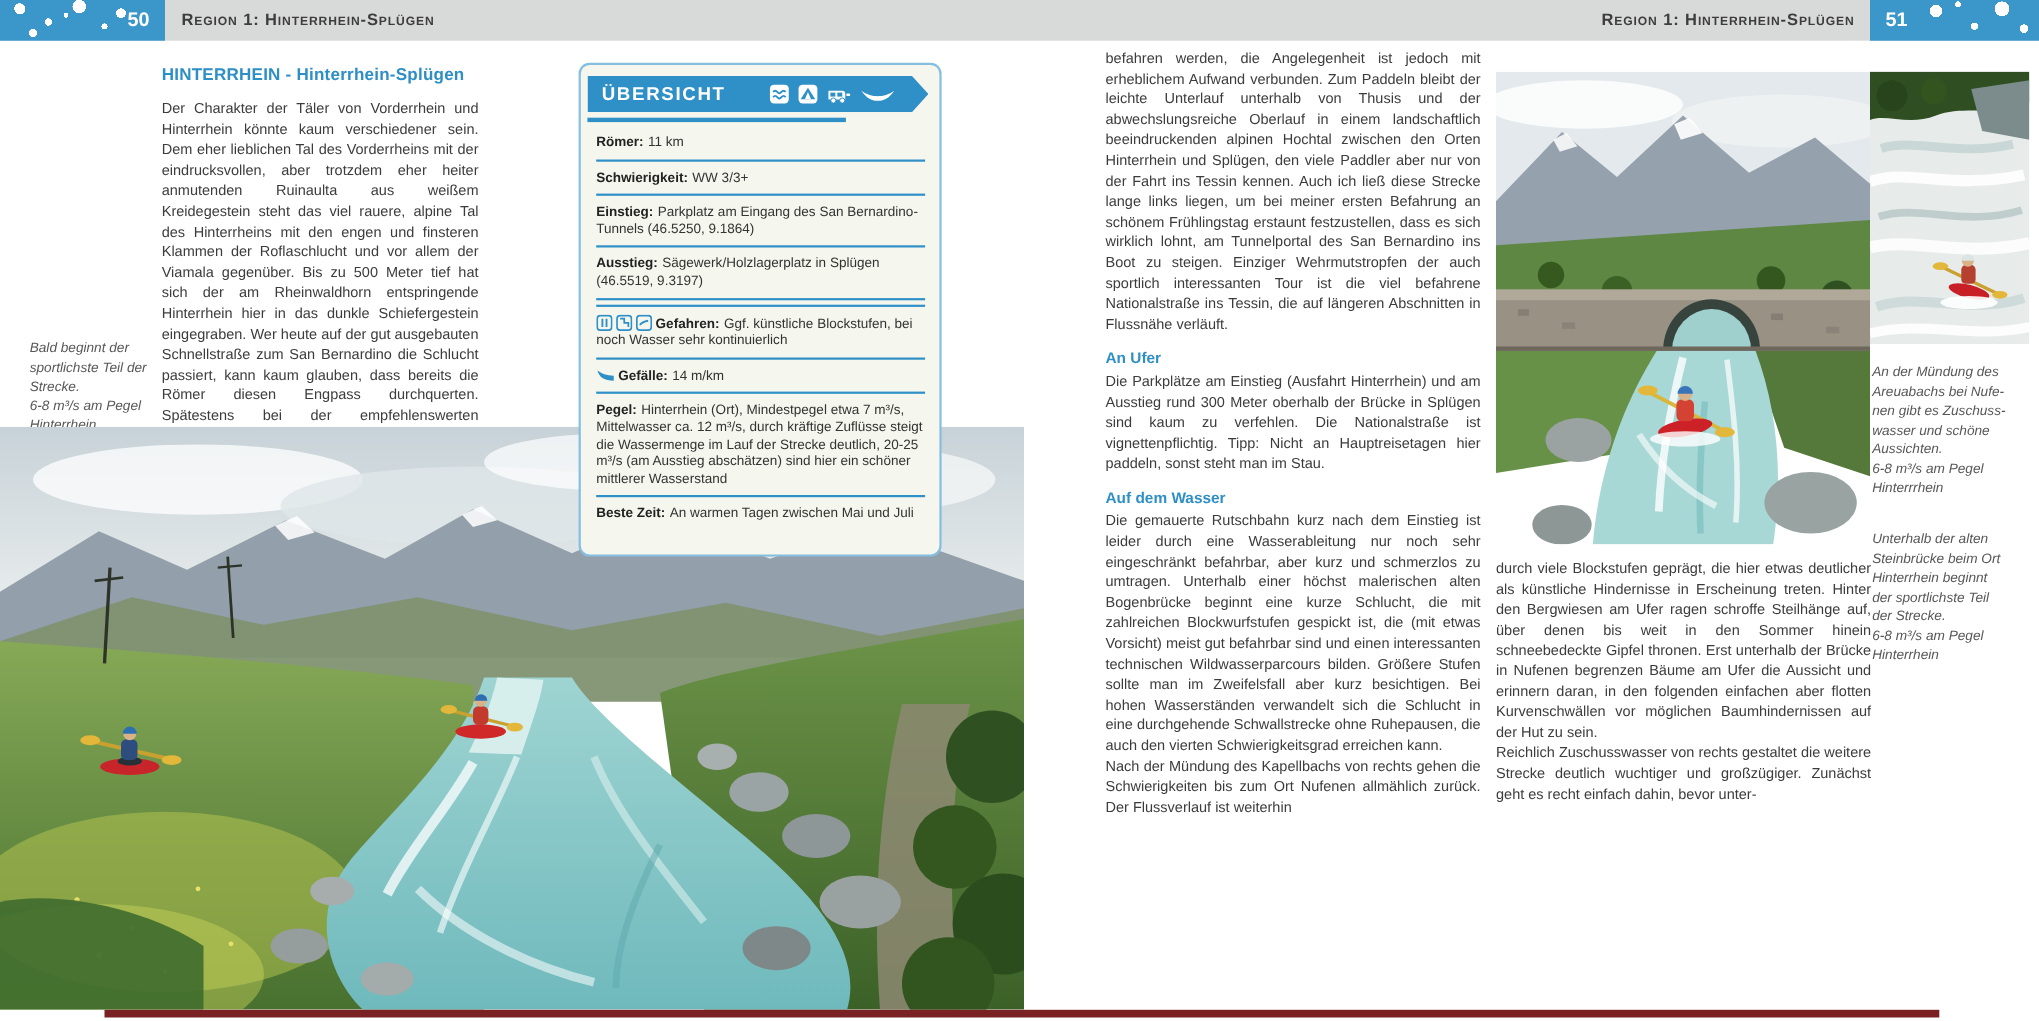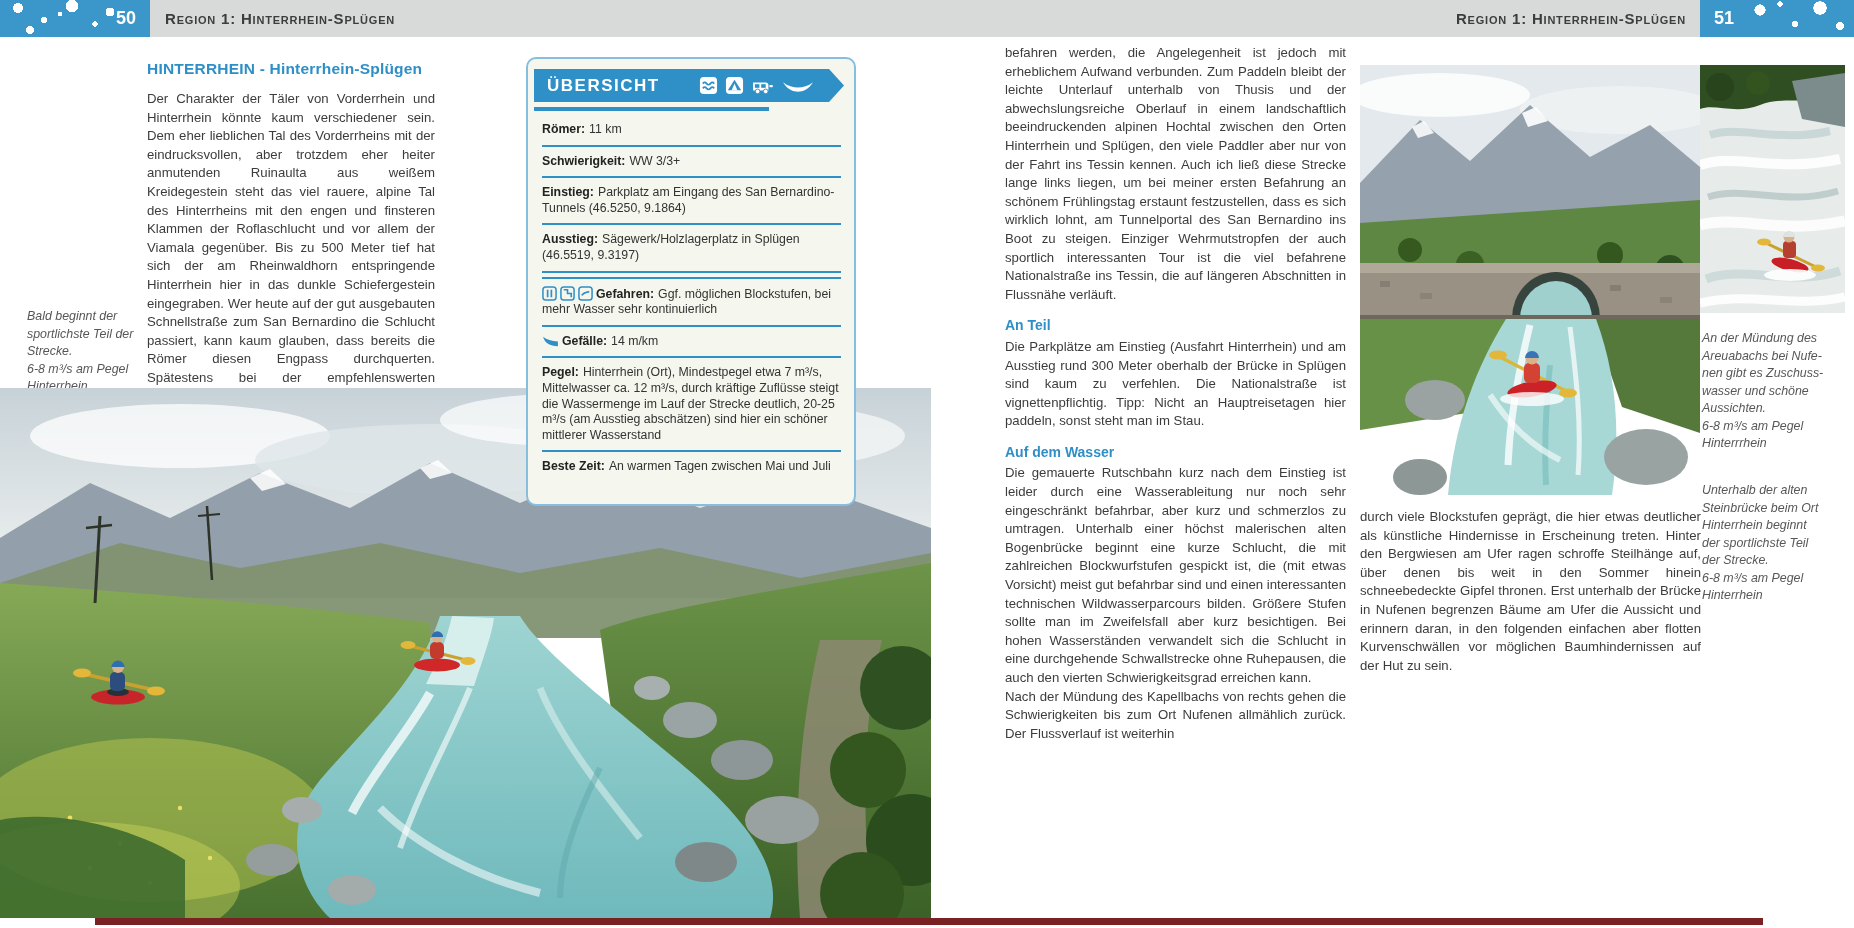--- a/index.html
+++ b/index.html
@@ -238,50 +238,51 @@
       <div class="ov-row">
         <svg class="mini-icon" width="15" height="15" viewBox="0 0 16 16">
           <rect x="1" y="1" width="14" height="14" rx="3" fill="none" stroke="#2f8fc7" stroke-width="1.6"></rect>
           <path d="M6 4 v8 M10 4 v8" stroke="#2f8fc7" stroke-width="1.8"></path>
         </svg><svg class="mini-icon" width="15" height="15" viewBox="0 0 16 16">
           <rect x="1" y="1" width="14" height="14" rx="3" fill="none" stroke="#2f8fc7" stroke-width="1.6"></rect>
           <path d="M4 4 h4 v4 h4 v4" stroke="#2f8fc7" stroke-width="1.7" fill="none"></path>
         </svg><svg class="mini-icon" width="15" height="15" viewBox="0 0 16 16">
           <rect x="1" y="1" width="14" height="14" rx="3" fill="none" stroke="#2f8fc7" stroke-width="1.6"></rect>
           <path d="M4 10 q2 -3 8 -4" stroke="#2f8fc7" stroke-width="1.8" fill="none"></path>
-        </svg><b>Gefahren:</b><span>Ggf. möglichen Blockstufen, bei mehr Wasser sehr kontinuierlich</span>
+        </svg><b>Gefahren:</b><span>Ggf. künstliche Blockstufen, bei noch Wasser sehr kontinuierlich</span>
       </div>
       <div class="ov-rule"></div>
       <div class="ov-row">
         <svg class="mini-icon" width="17" height="13" viewBox="0 0 18 14">
           <path d="M1 2 C3 9 8 12 17 12 L17 7 C10 7 5 5 1 2 Z" fill="#2f8fc7"></path>
         </svg><b>Gefälle:</b><span>14 m/km</span>
       </div>
       <div class="ov-rule"></div>
       <div class="ov-row">
         <b>Pegel:</b><span>Hinterrhein (Ort), Mindestpegel etwa 7 m³/s, Mittelwasser ca. 12 m³/s, durch kräftige Zuflüsse steigt die Wassermenge im Lauf der Strecke deutlich, 20-25 m³/s (am Ausstieg abschätzen) sind hier ein schöner mittlerer Wasserstand</span>
       </div>
       <div class="ov-rule"></div>
       <div class="ov-row">
         <b>Beste Zeit:</b><span>An warmen Tagen zwischen Mai und Juli</span>
       </div>
     </div>
   </div>
 
   <div class="body-copy" id="right-col1">
     <p>befahren werden, die Angelegenheit ist jedoch mit erheblichem Aufwand verbunden. Zum Paddeln bleibt der leichte Unterlauf unterhalb von Thusis und der abwechslungsreiche Oberlauf in einem landschaftlich beeindruckenden alpinen Hochtal zwischen den Orten Hinterrhein und Splügen, den viele Paddler aber nur von der Fahrt ins Tessin kennen. Auch ich ließ diese Strecke lange links liegen, um bei meiner ersten Befahrung an schönem Frühlingstag erstaunt festzustellen, dass es sich wirklich lohnt, am Tunnelportal des San Bernardino ins Boot zu steigen. Einziger Wehrmutstropfen der auch sportlich interessanten Tour ist die viel befahrene Nationalstraße ins Tessin, die auf längeren Abschnitten in Flussnähe verläuft.</p>
-    <div class="sub-head">An Teil</div>
+    <div class="sub-head">An Ufer</div>
     <p>Die Parkplätze am Einstieg (Ausfahrt Hinterrhein) und am Ausstieg rund 300 Meter oberhalb der Brücke in Splügen sind kaum zu verfehlen. Die Nationalstraße ist vignettenpflichtig. Tipp: Nicht an Hauptreisetagen hier paddeln, sonst steht man im Stau.</p>
     <div class="sub-head">Auf dem Wasser</div>
     <p>Die gemauerte Rutschbahn kurz nach dem Einstieg ist leider durch eine Wasserableitung nur noch sehr eingeschränkt befahrbar, aber kurz und schmerzlos zu umtragen. Unterhalb einer höchst malerischen alten Bogenbrücke beginnt eine kurze Schlucht, die mit zahlreichen Blockwurfstufen gespickt ist, die (mit etwas Vorsicht) meist gut befahrbar sind und einen interessanten technischen Wildwasserparcours bilden. Größere Stufen sollte man im Zweifelsfall aber kurz besichtigen. Bei hohen Wasserständen verwandelt sich die Schlucht in eine durchgehende Schwallstrecke ohne Ruhepausen, die auch den vierten Schwierigkeitsgrad erreichen kann.</p>
     <p>Nach der Mündung des Kapellbachs von rechts gehen die Schwierigkeiten bis zum Ort Nufenen allmählich zurück. Der Flussverlauf ist weiterhin</p>
   </div>
 
   <div class="body-copy" id="right-col2">
     <p>durch viele Blockstufen geprägt, die hier etwas deutlicher als künstliche Hindernisse in Erscheinung treten. Hinter den Bergwiesen am Ufer ragen schroffe Steilhänge auf, über denen bis weit in den Sommer hinein schneebedeckte Gipfel thronen. Erst unterhalb der Brücke in Nufenen begrenzen Bäume am Ufer die Aussicht und erinnern daran, in den folgenden einfachen aber flotten Kurvenschwällen vor möglichen Baumhindernissen auf der Hut zu sein.</p>
+    <p>Reichlich Zuschusswasser von rechts gestaltet die weitere Strecke deutlich wuchtiger und großzügiger. Zunächst geht es recht einfach dahin, bevor unter-</p>
   </div>
 
   <div class="photo" id="bridge-photo">
     <svg viewBox="0 0 340 430" preserveAspectRatio="none">
       <rect width="340" height="140" fill="#e3e9ec"></rect>
       <ellipse cx="80" cy="30" rx="90" ry="22" fill="#ffffff" opacity=".8"></ellipse>
       <ellipse cx="260" cy="45" rx="100" ry="24" fill="#f0f3f3" opacity=".8"></ellipse>
       <path d="M0,118 L60,55 L110,96 L170,40 L230,92 L290,60 L340,102 L340,160 L0,160 Z" fill="#95a1ac"></path>
       <path d="M162,48 l14,-6 12,14 -20,6 Z" fill="#ffffff" opacity=".9"></path>
       <path d="M52,62 l12,-6 10,12 -16,5 Z" fill="#ffffff" opacity=".85"></path>

